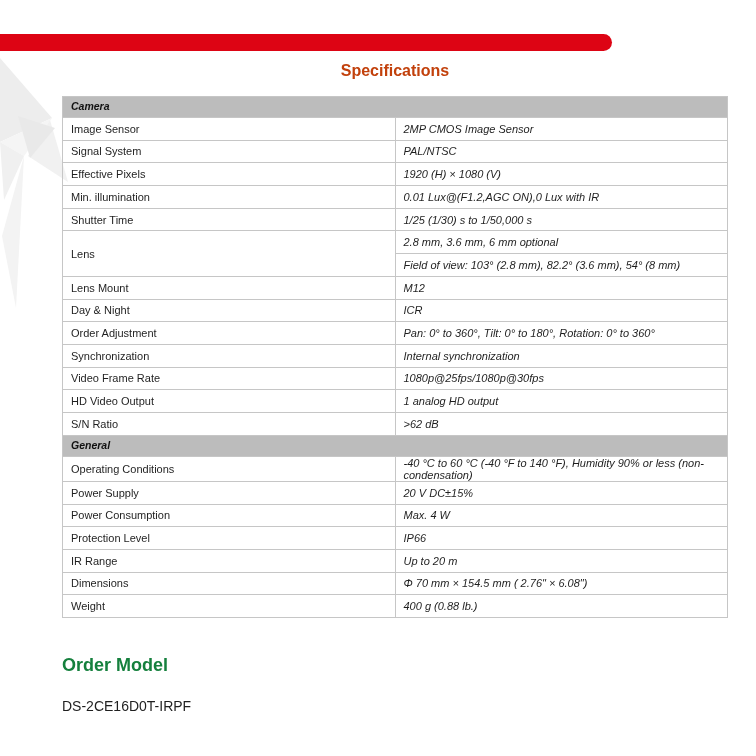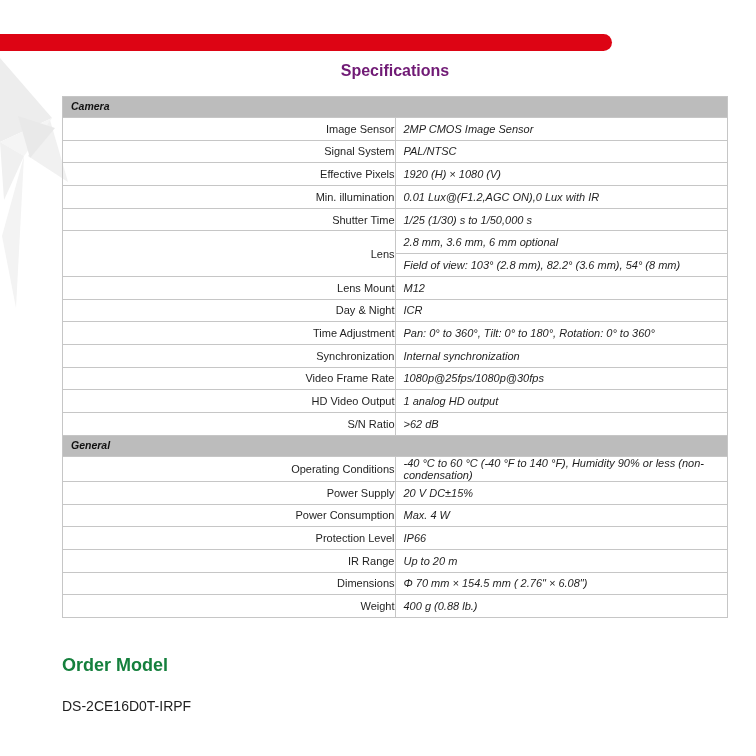--- a/index.html
+++ b/index.html
@@ -30,21 +30,21 @@
     top:50px;left:0;
     width:70px;height:270px;
     pointer-events:none;
   }
   .page-title{
     position:absolute;
     top:62px;left:62px;width:666px;
     text-align:center;
     font-size:16px;
     font-weight:bold;
-    color:#701a75;
+    color:#c2410c;
   }
   table.spec-table{
     position:absolute;
     top:96px;left:62px;
     width:666px;
     border-collapse:collapse;
     table-layout:fixed;
     font-size:11px;
   }
   table.spec-table td{
@@ -59,21 +59,20 @@
     font-style:italic;
     font-size:10.5px;
     color:#111;
     height:21px;
     padding-left:7px;
     margin-left:44px;
   }
   td.label-cell{
     width:138px;
     height:22.7px;
-    text-align:right;
   }
   td.value-cell{
     height:22.7px;
     font-style:italic;
   }
   .order-model-heading{
     position:absolute;
     top:655px;left:62px;
     font-size:18px;
     font-weight:bold;
@@ -135,21 +134,21 @@
       </tr>
       <tr>
         <td class="label-cell" rowspan="1">Lens Mount</td>
         <td class="value-cell">M12</td>
       </tr>
       <tr>
         <td class="label-cell" rowspan="1">Day &amp; Night</td>
         <td class="value-cell">ICR</td>
       </tr>
       <tr>
-        <td class="label-cell" rowspan="1">Time Adjustment</td>
+        <td class="label-cell" rowspan="1">Order Adjustment</td>
         <td class="value-cell">Pan: 0° to 360°, Tilt: 0° to 180°, Rotation: 0° to 360°</td>
       </tr>
       <tr>
         <td class="label-cell" rowspan="1">Synchronization</td>
         <td class="value-cell">Internal synchronization</td>
       </tr>
       <tr>
         <td class="label-cell" rowspan="1">Video Frame Rate</td>
         <td class="value-cell">1080p@25fps/1080p@30fps</td>
       </tr>

